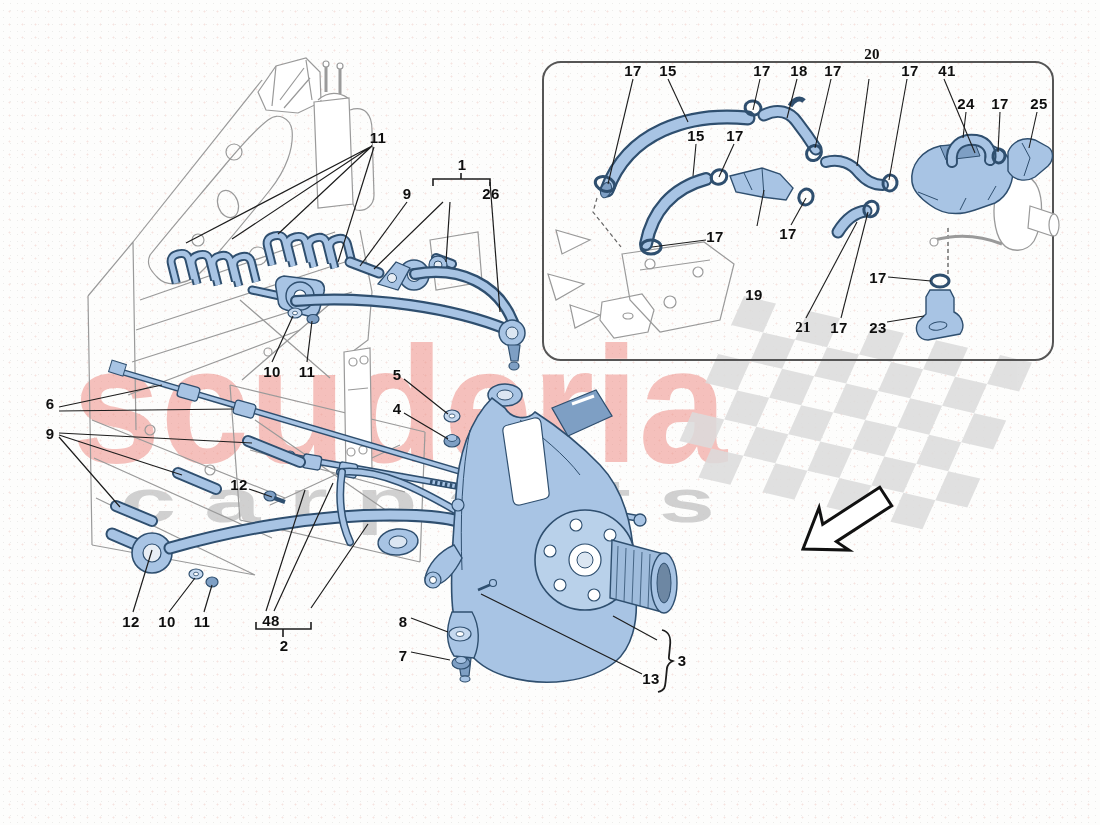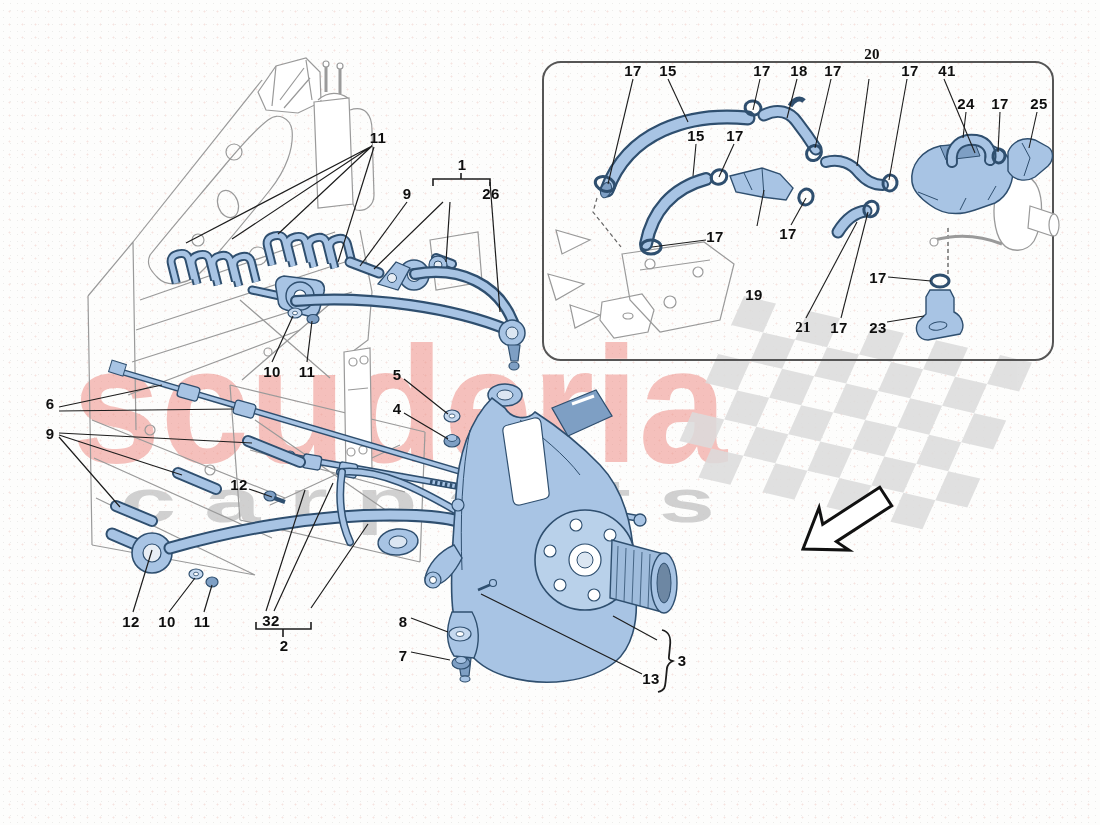--- a/index.html
+++ b/index.html
@@ -365,21 +365,21 @@
       <div class="callout" style="left: 272px; top: 371px;">10</div>
       <div class="callout" style="left: 307px; top: 371px;">11</div>
       <div class="callout" style="left: 397px; top: 374px;">5</div>
       <div class="callout" style="left: 397px; top: 408px;">4</div>
       <div class="callout" style="left: 50px; top: 403px;">6</div>
       <div class="callout" style="left: 50px; top: 433px;">9</div>
       <div class="callout" style="left: 239px; top: 484px;">12</div>
       <div class="callout" style="left: 131px; top: 621px;">12</div>
       <div class="callout" style="left: 167px; top: 621px;">10</div>
       <div class="callout" style="left: 202px; top: 621px;">11</div>
-      <div class="callout" style="left: 271px; top: 620px;">32</div>
+      <div class="callout" style="left: 271px; top: 620px;">48</div>
       <div class="callout" style="left: 284px; top: 645px;">2</div>
       <div class="callout" style="left: 403px; top: 621px;">8</div>
       <div class="callout" style="left: 403px; top: 655px;">7</div>
       <div class="callout" style="left: 651px; top: 678px;">13</div>
       <div class="callout" style="left: 682px; top: 660px;">3</div>
       <div class="callout" style="left: 633px; top: 70px;">17</div>
       <div class="callout" style="left: 668px; top: 70px;">15</div>
       <div class="callout" style="left: 762px; top: 70px;">17</div>
       <div class="callout" style="left: 799px; top: 70px;">18</div>
       <div class="callout" style="left: 833px; top: 70px;">17</div>

